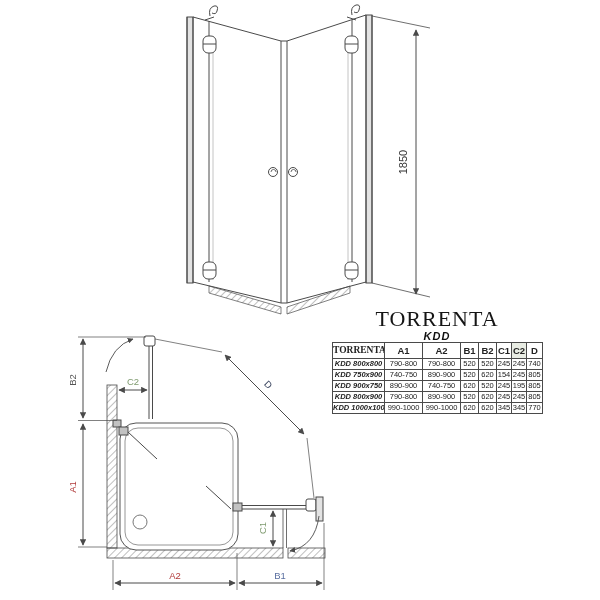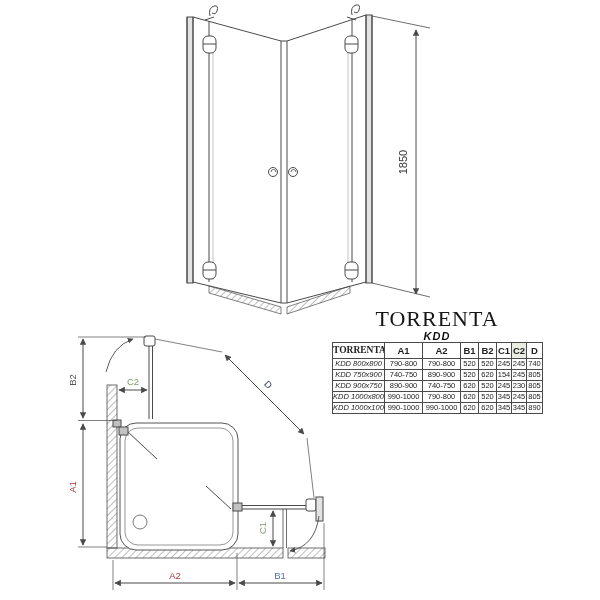--- a/index.html
+++ b/index.html
@@ -17,21 +17,21 @@
   #spec-table th,#spec-table td{border:1px solid #4a4a4a;text-align:center;padding:0;
               height:10px;font-size:7.5px;line-height:1;color:#222;white-space:nowrap;overflow:hidden;}
   #spec-table th{height:15px;font-size:9.5px;font-weight:600;}
   th.h-name{font-family:"Liberation Serif",serif;font-size:9px;font-weight:700;color:#111;}
   th.h-a1,th.h-a2{color:#b03a3a;}
   th.h-b1{color:#5a6472;}
   th.h-b2{color:#2a2a2a;}
   th.h-c1{color:#a2ae9a;}
   th.h-c2{color:#87997d;background:#e8ece3;}
   th.h-d{color:#3a3a3a;}
-  td.col-model{font-weight:400;font-style:italic;font-size:7px;text-align:left;padding-left:2px;}
+  td.col-model{font-weight:700;font-style:italic;font-size:7px;text-align:left;padding-left:2px;}
 </style>
 </head>
 <body>
 
 <div id="stage">
 
   <svg id="drawing" width="600" height="600" viewBox="0 0 600 600">
     <defs>
       <marker id="arr" viewBox="0 0 10 10" refX="9" refY="5" markerWidth="6.5" markerHeight="6.5" orient="auto-start-reverse">
         <path d="M0,0 L10,5 L0,10 z" fill="#4a4a4a"></path>
@@ -243,39 +243,39 @@
           <td class="col-c2">245</td>
           <td class="col-d">805</td>
         </tr>
         <tr>
           <td class="col-model">KDD 900x750</td>
           <td class="col-a1">890-900</td>
           <td class="col-a2">740-750</td>
           <td class="col-b1">620</td>
           <td class="col-b2">520</td>
           <td class="col-c1">245</td>
-          <td class="col-c2">230</td>
+          <td class="col-c2">195</td>
           <td class="col-d">805</td>
         </tr>
         <tr>
-          <td class="col-model">KDD 1000x800</td>
-          <td class="col-a1">990-1000</td>
-          <td class="col-a2">790-800</td>
-          <td class="col-b1">620</td>
-          <td class="col-b2">520</td>
-          <td class="col-c1">345</td>
+          <td class="col-model">KDD 800x900</td>
+          <td class="col-a1">790-800</td>
+          <td class="col-a2">890-900</td>
+          <td class="col-b1">520</td>
+          <td class="col-b2">620</td>
+          <td class="col-c1">245</td>
           <td class="col-c2">245</td>
           <td class="col-d">805</td>
         </tr>
         <tr>
           <td class="col-model">KDD 1000x1000</td>
           <td class="col-a1">990-1000</td>
           <td class="col-a2">990-1000</td>
           <td class="col-b1">620</td>
           <td class="col-b2">620</td>
           <td class="col-c1">345</td>
           <td class="col-c2">345</td>
-          <td class="col-d">890</td>
+          <td class="col-d">770</td>
         </tr>
       </tbody>
   </table>
 
 </div>
 
 </body></html>

